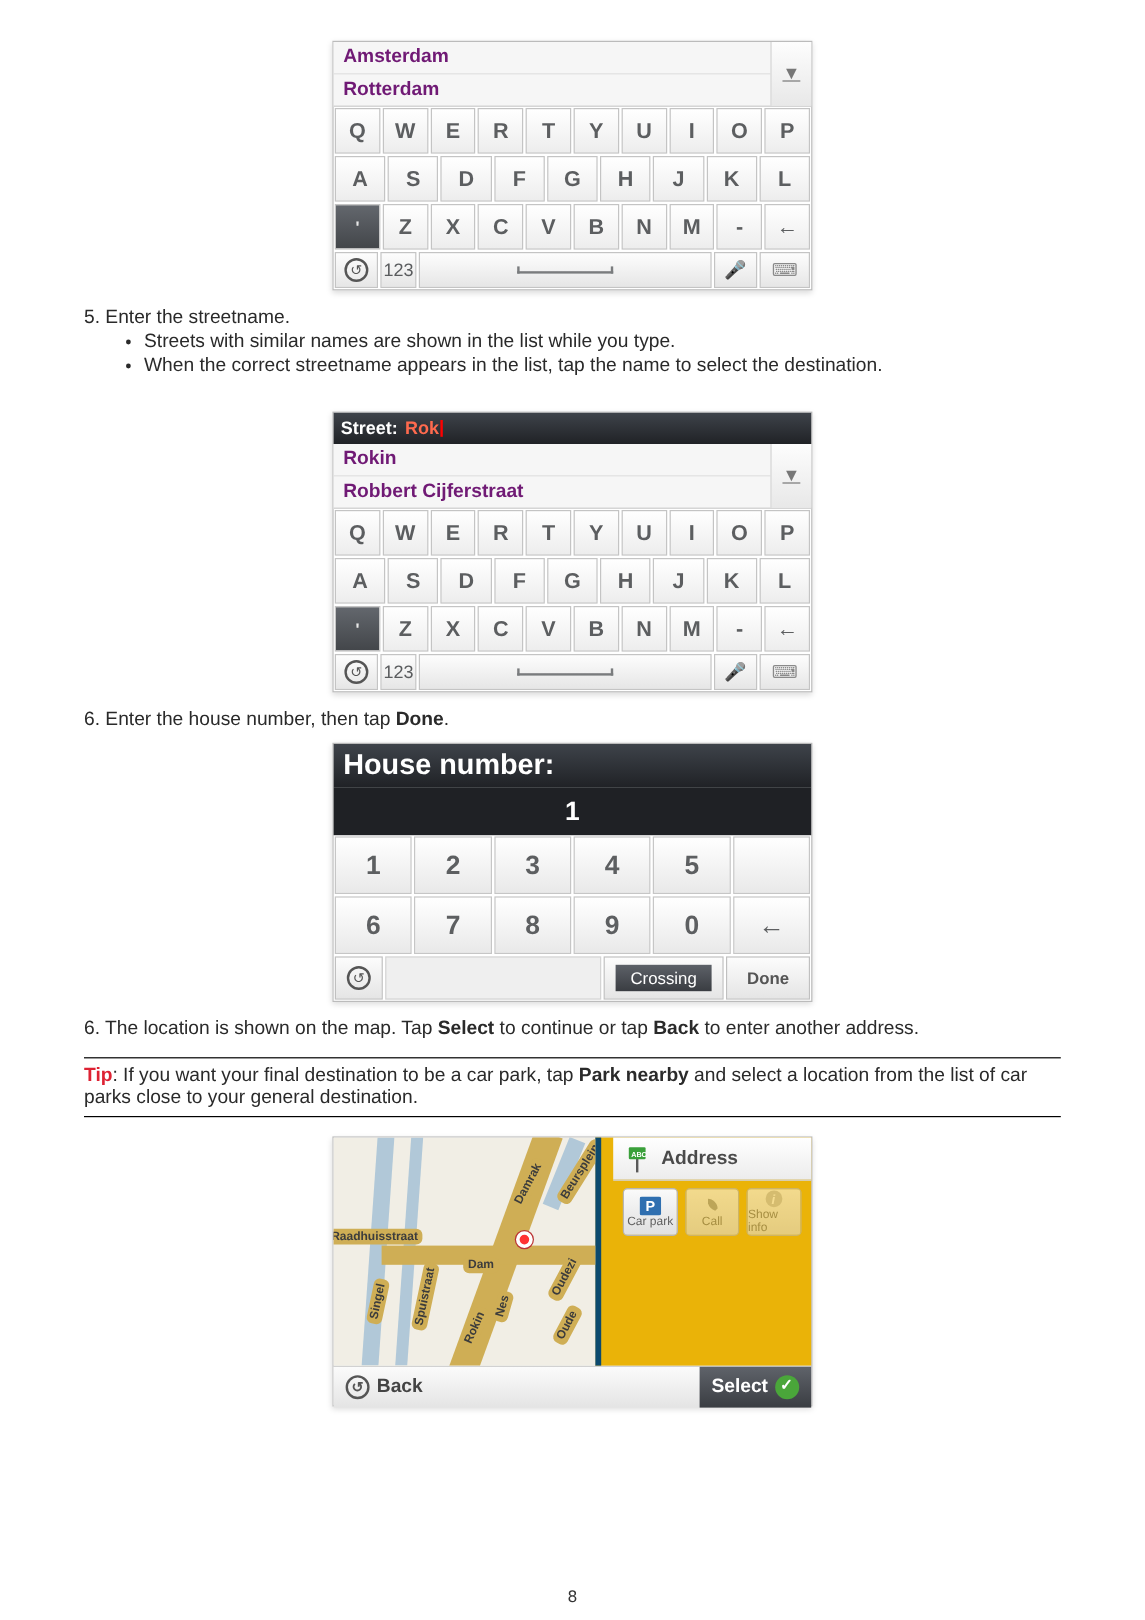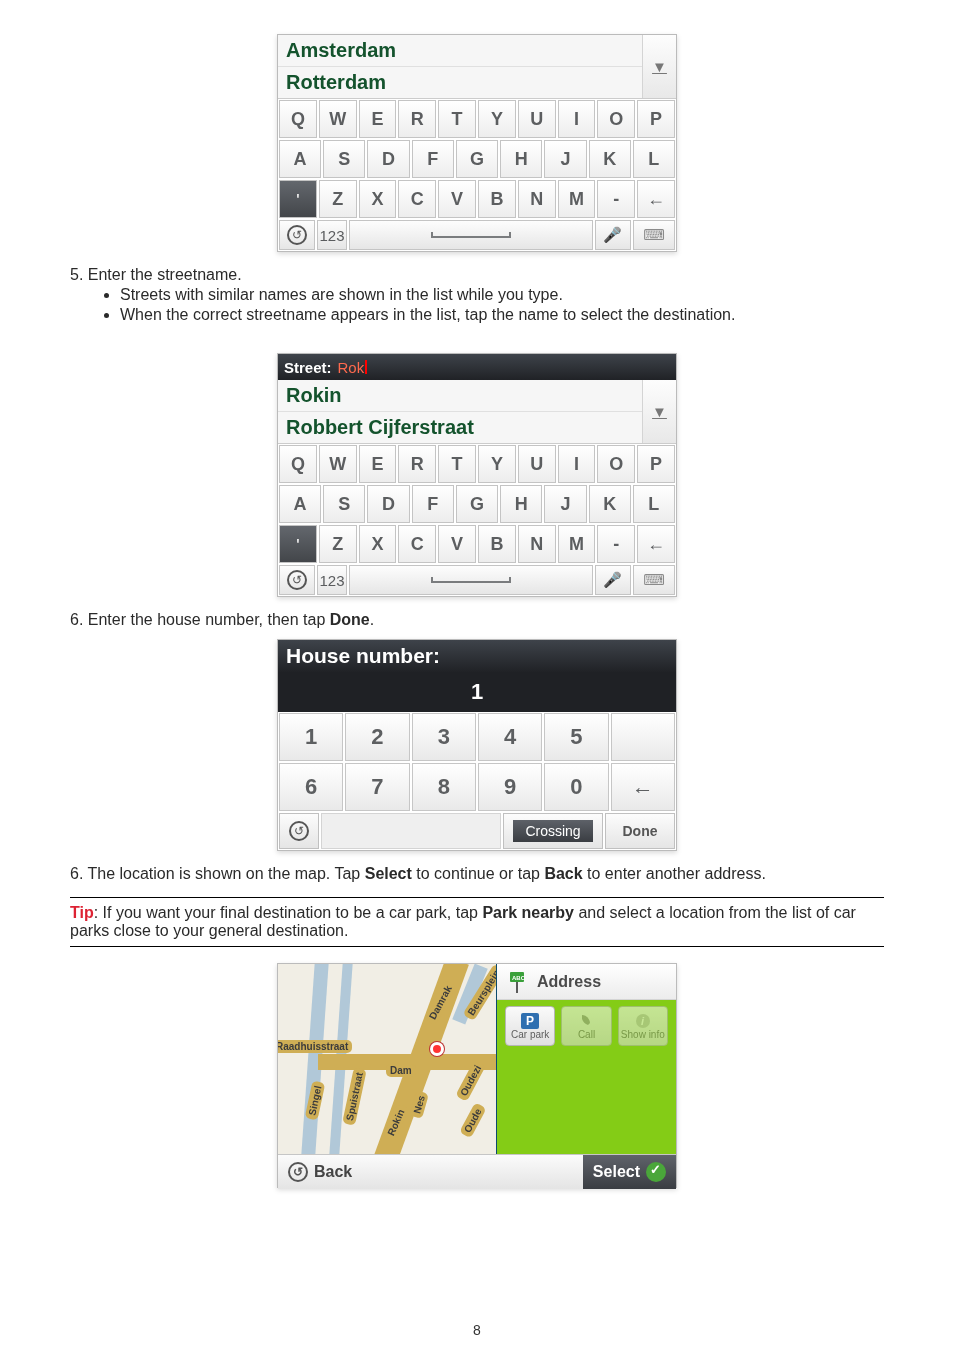--- a/index.html
+++ b/index.html
@@ -23,36 +23,36 @@
   .dark-header {
     background: linear-gradient(#3e434a, #202226);
     color: #fff;
     font-size: 15px;
     display: flex;
     align-items: center;
     padding: 3px 6px;
     height: 26px;
   }
   .dark-header .search-label { flex: 1; font-weight: bold; }
-  .dark-header .search-input-val { font-weight: normal; color:#ff6a4e; }
+  .dark-header .search-input-val { font-weight: bold; color:#ff6a4e; }
   .dark-header .cursor {
     display:inline-block; width:2px; height:14px;
     background:#ff0000; vertical-align:middle; margin-left:1px;
   }
   .tricolor-icon { margin-left:auto; }
   .tricolor-icon svg { display:block; }
   .suggest-area {
     display:flex;
     background:#f6f6f6;
     border-bottom:1px solid #ccc;
   }
   .suggest-list { flex:1; }
   .suggest-item {
     padding: 4px 8px;
-    color:#14532d; font-weight:bold; font-size:20px;
+    color:#701a75; font-weight:bold; font-size:16px;
     border-bottom:1px solid #e0e0e0;
   }
   .suggest-item:last-child { border-bottom:none; }
   .arrow-col {
     width: 34px; display:flex; align-items:center; justify-content:center;
     border-left:1px solid #d4d4d4;
     background:linear-gradient(#fdfdfd,#e8e8e8);
   }
   .arrow-col .ubar {
     color:#777; font-size:15px; text-decoration:underline;
@@ -86,21 +86,21 @@
 
   
   .num-screenshot {
     width: 400px;
     margin: 0 auto 14px auto;
     border: 1px solid #bbb;
     box-shadow: 0 2px 5px rgba(0,0,0,0.15);
   }
   .num-header {
     background: linear-gradient(#3e434a,#202226);
-    color:#fff; font-size:21px; font-weight:bold;
+    color:#fff; font-size:24px; font-weight:bold;
     padding:4px 8px;
   }
   .num-display {
     height:40px; background:#1f2125;
     display:flex; align-items:center; justify-content:center;
     color:#fff; font-size:22px; font-weight:bold;
   }
   .num-row { display:flex; }
   .num-key {
     flex:1; height:48px; border:1px solid #c6c6c6; margin:1px;
@@ -142,22 +142,22 @@
     position:absolute; background:#cfae55;
   }
   .road-label {
     position:absolute; font-size:10px; font-weight:bold;
     background:#cfae55; color:#3c3c3c;
     padding:1px 4px; border-radius:5px;
     white-space:nowrap;
   }
   .water { position:absolute; background:#b1c8d8; }
   .addr-panel {
-    width:180px; background:#84cc16; border-left:1px solid #0c4a6e;
-    display:flex; flex-direction:column;
+    width:180px; background:#eab308; border-left:5px solid #0c4a6e;
+    display:flex; flex-direction:column;padding-left:10px;
   }
   .addr-top {
     height:36px; display:flex; align-items:center; gap:8px;
     padding:0 10px; border-bottom:1px solid #d4d4d4;
     background:linear-gradient(#fff,#ececec);
     font-weight:bold; color:#4a4a4a;
   }
   .abc-flag {
     width:22px; height:24px; position:relative;
   }

